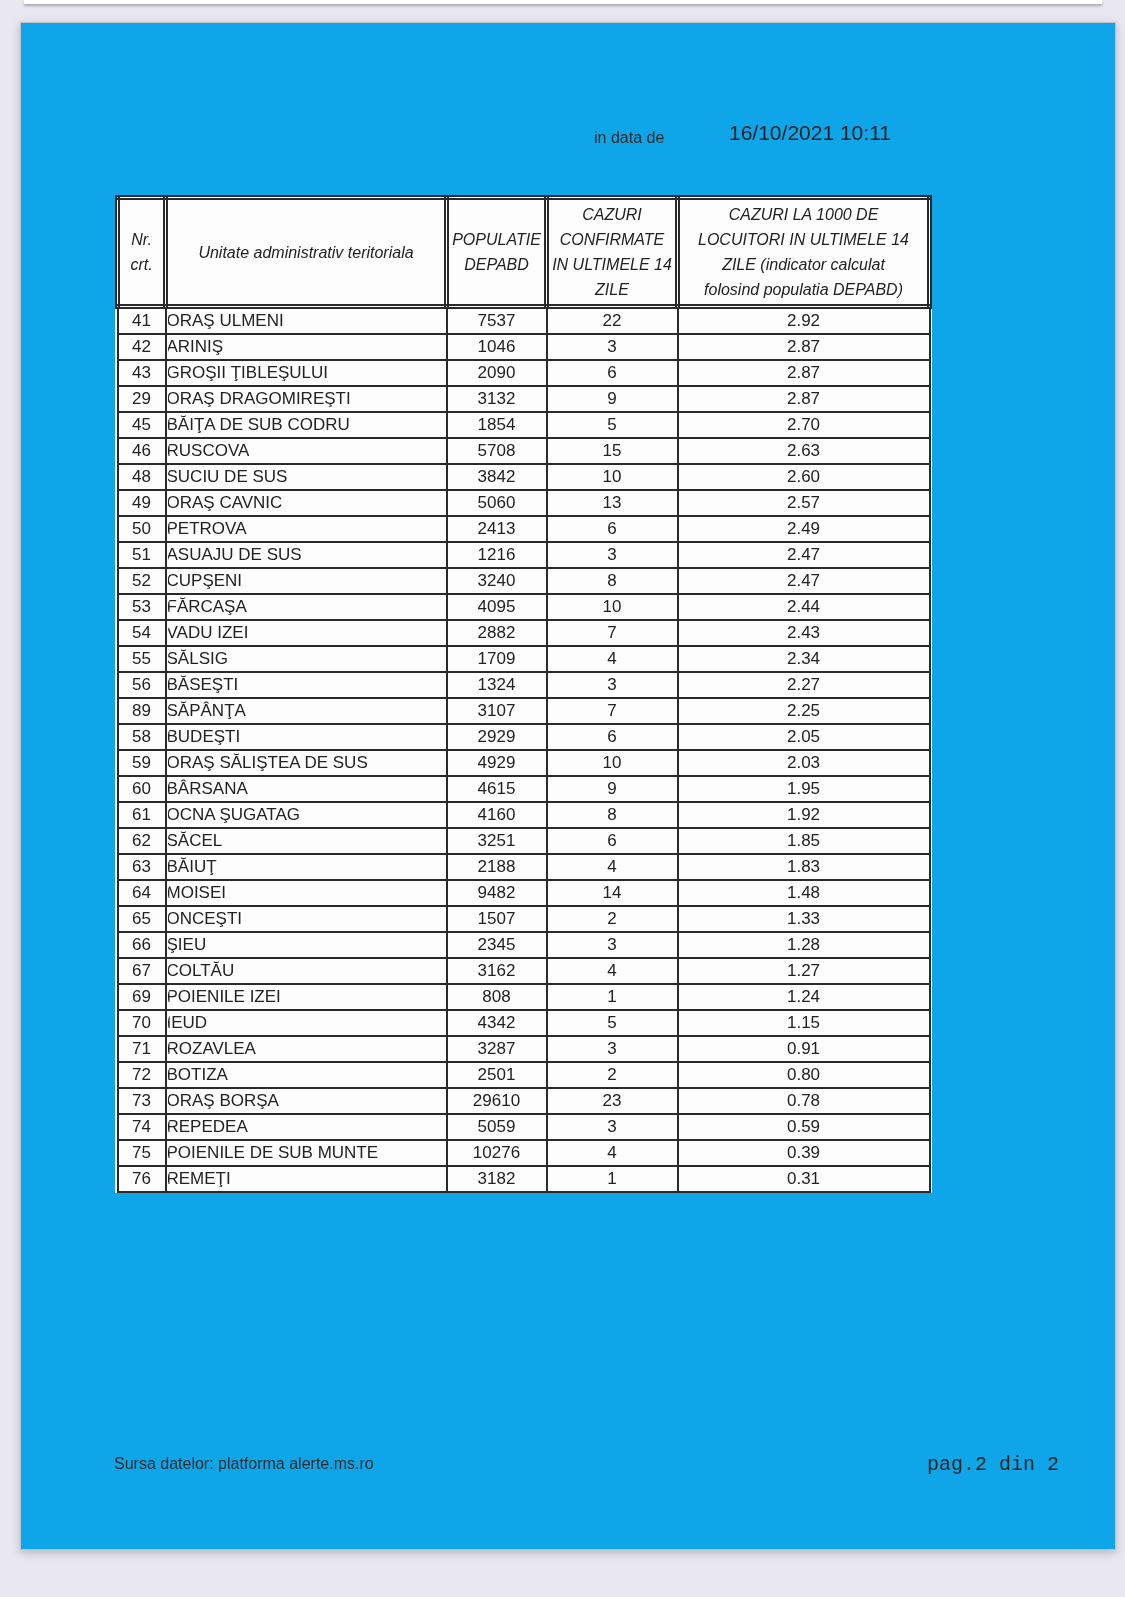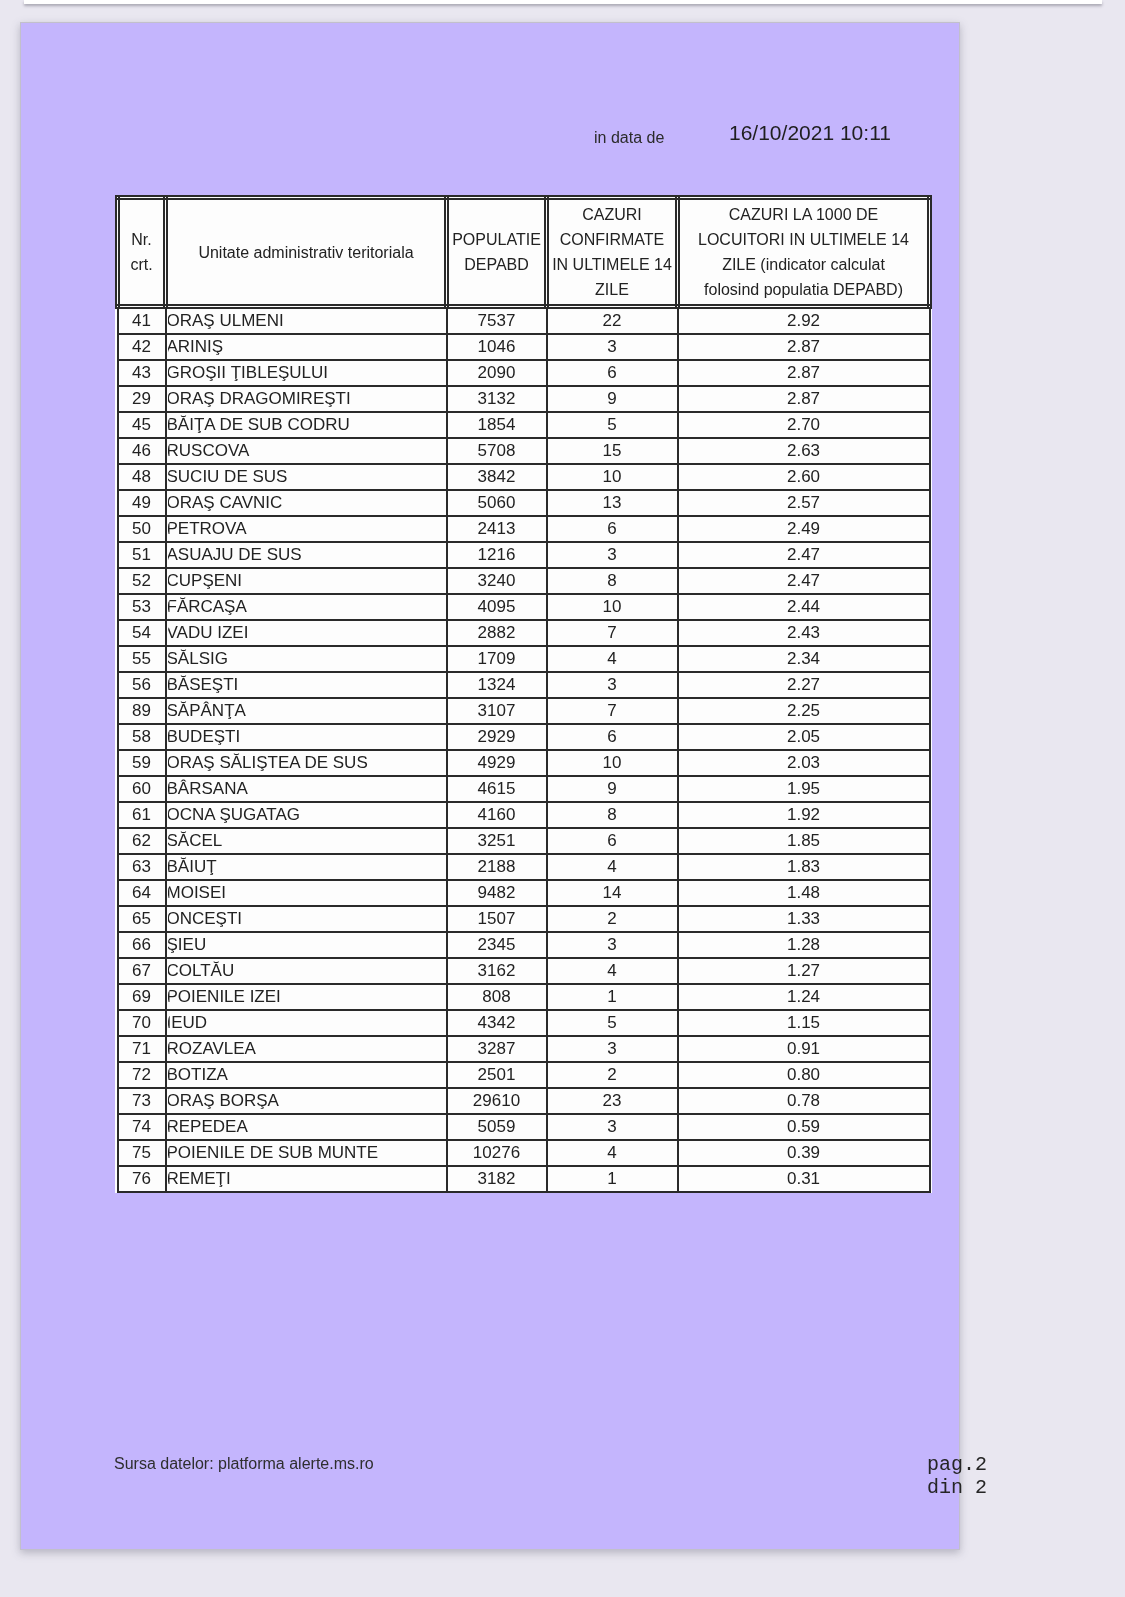--- a/index.html
+++ b/index.html
@@ -13,22 +13,22 @@
   }
   
   .prev-page-edge {
     position: absolute; left: 24px; top: 0;
     width: 1078px; height: 4px;
     background: #ffffff;
     box-shadow: 0 2px 3px rgba(90,88,105,.45);
   }
   .page {
     position: absolute; left: 20px; top: 22px;
-    width: 940px; height: 1528px;
-    background: #c4b5fd;
+    width: 1096px; height: 1528px;
+    background: #0ea5e9;
     border: 1px solid #c2c0cb;
     box-shadow: 0 3px 8px rgba(90,88,110,.35);
     box-sizing: border-box;
   }
   .date-label {
     position: absolute; left: 573px; top: 106px;
     font-size: 16px; color: #2b2b2b;
   }
   .date-value {
     position: absolute; left: 708px; top: 98px;
@@ -45,20 +45,21 @@
     border: 5px double #2a2a2a;
     font-weight: normal;
     font-size: 16px;
     line-height: 25px;
     text-align: center;
     vertical-align: middle;
     white-space: pre-line;
     padding: 2px 1px;
     height: 96px;
     color: #222;
+    font-style: italic;
   }
   table.cases td {
     border: 2px solid #2a2a2a;
     font-size: 17px;
     height: 24px;
     line-height: 24px;
     padding: 0;
     color: #222;
     overflow: hidden;
     white-space: nowrap;

